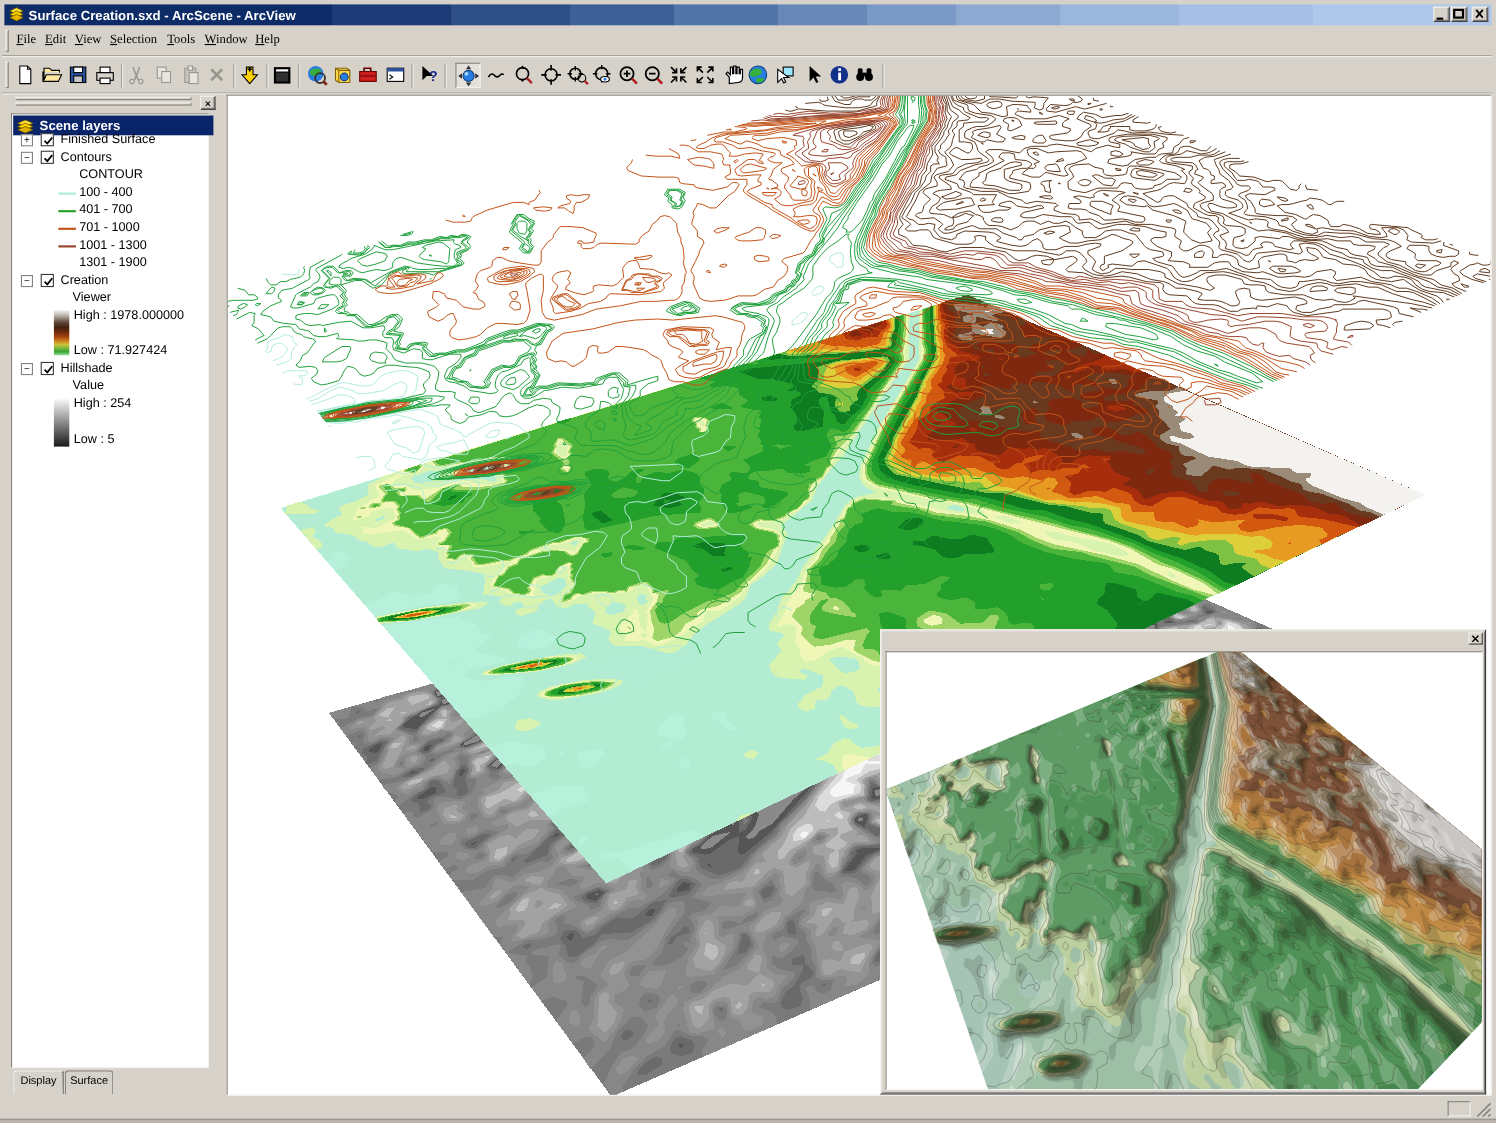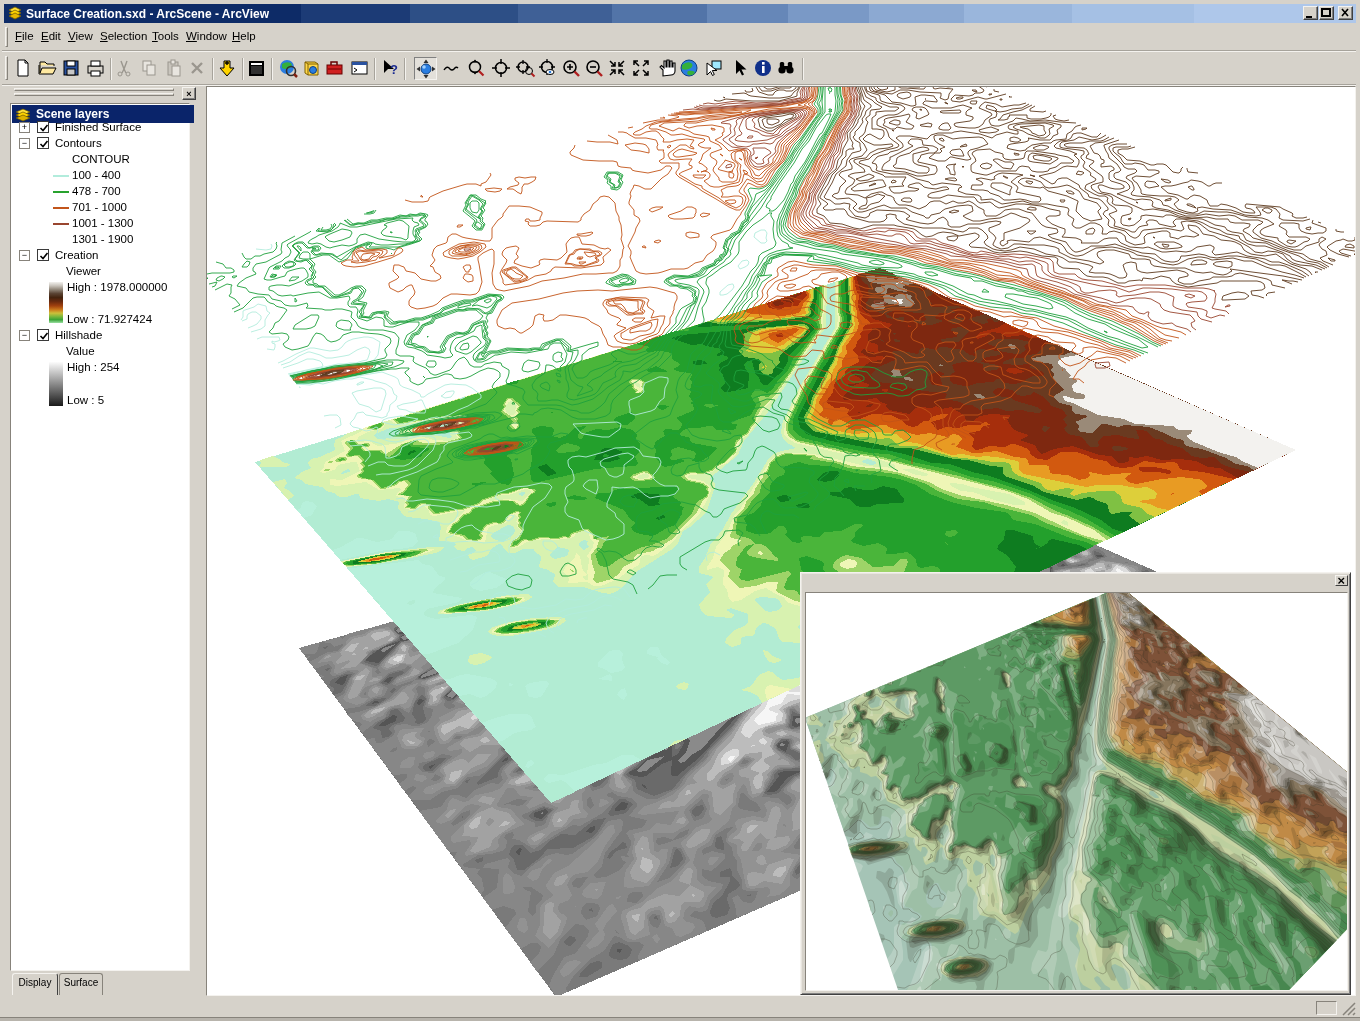--- a/index.html
+++ b/index.html
@@ -14,21 +14,21 @@
     #7a99c6 58%, #7a99c6 64%, #8ca9d2 64%, #8ca9d2 71%, #9ab6dc 71%, #9ab6dc 79%,
     #a5c0e4 79%, #a5c0e4 88%, #aec7ea 88%, #aec7ea 100%);
   color:#fff; }
 #titlebar .ttext { position:absolute; left:22px; top:3px; font-size:12px; font-weight:bold; letter-spacing:0px; }
 .winbtn { position:absolute; top:2px; width:15px; height:14px; background:#d6d2ca;
   border-top:1px solid #f4f2ee; border-left:1px solid #f4f2ee;
   border-right:1px solid #404040; border-bottom:1px solid #404040;
   box-shadow:inset -1px -1px 0 #808080;
   font-size:10px; font-weight:bold; color:#000; text-align:center; line-height:13px; }
 
-#menubar { left:4px; top:25px; width:1352px; height:25px; font-size:11.5px; color:#000; }
+#menubar { left:4px; top:25px; width:1352px; height:25px; font-size:11.5px; color:#000;font-family:Liberation Serif, serif; }
 #menubar .mi { position:absolute; top:5px; }
 u.acc { text-decoration:underline; }
 .vgrip { position:absolute; width:3px; border-left:1px solid #f4f2ee; border-top:1px solid #f4f2ee; border-right:1px solid #87837b; border-bottom:1px solid #87837b; }
 .hsep { position:absolute; left:2px; width:1354px; height:2px; border-top:1px solid #a7a39b; border-bottom:1px solid #f4f2ee; }
 
 #toolbar { left:4px; top:52px; width:1352px; height:32px; }
 .tsep { position:absolute; top:6px; width:2px; height:22px; border-left:1px solid #a7a39b; border-right:1px solid #f4f2ee; }
 .tbtn { position:absolute; top:5px; width:23px; height:23px; }
 .pressed { border:1px solid; border-color:#808080 #f4f2ee #f4f2ee #808080; background:#e3e0da; }
 
@@ -283,21 +283,21 @@
       </div>
 <div class="trow" style="top:48px">
         <div class="sublabel">CONTOUR</div>
       </div>
 <div class="trow" style="top:64px">
         <div class="legline" style="background:#b2ecdc"></div>
         <div class="sublabel">100 - 400</div>
       </div>
 <div class="trow" style="top:80px">
         <div class="legline" style="background:#28a22e"></div>
-        <div class="sublabel">478 - 700</div>
+        <div class="sublabel">401 - 700</div>
       </div>
 <div class="trow" style="top:96px">
         <div class="legline" style="background:#c2551b"></div>
         <div class="sublabel">701 - 1000</div>
       </div>
 <div class="trow" style="top:112px">
         <div class="legline" style="background:#99452f"></div>
         <div class="sublabel">1001 - 1300</div>
       </div>
 <div class="trow" style="top:128px">

